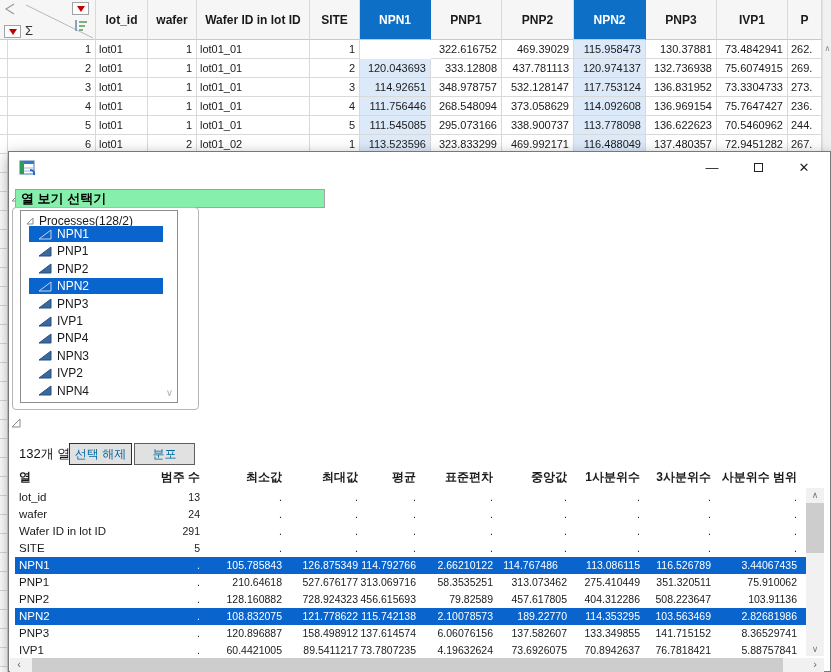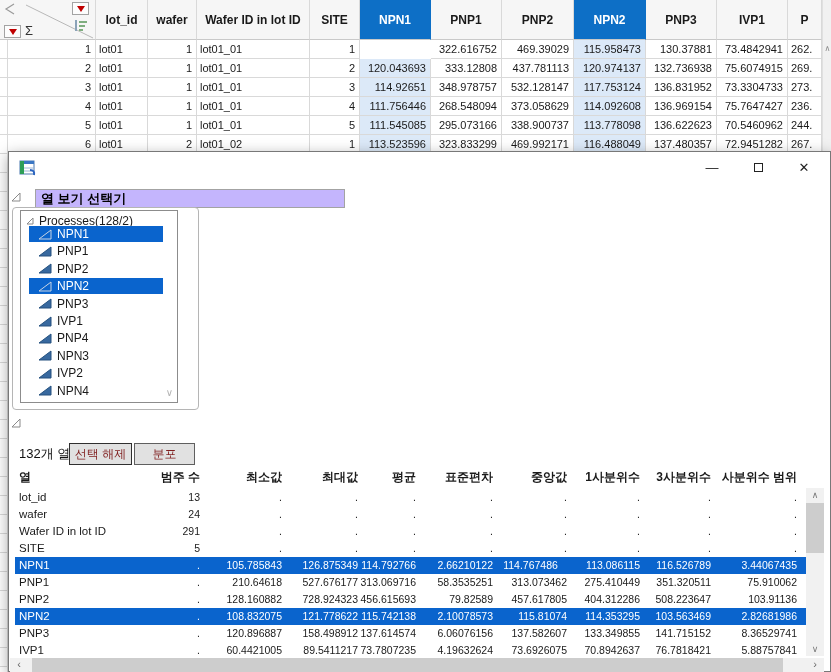--- a/index.html
+++ b/index.html
@@ -37,37 +37,37 @@
   #dialog{position:absolute;left:8px;top:151px;width:823px;height:521px;background:#ffffff;
           border:1px solid #787878;box-shadow:0 4px 14px rgba(0,0,0,.35);}
   #titlebar{position:absolute;left:0;top:0;width:100%;height:33px;background:#ffffff;}
   #app-icon{position:absolute;left:10px;top:8px;width:18px;height:16px;}
   #dlg-title{position:absolute;left:34px;top:8px;font-size:12px;color:#111;white-space:nowrap;}
   .winbtn{position:absolute;top:2px;width:38px;height:27px;display:flex;align-items:center;justify-content:center;
           font-size:13px;color:#222;}
   #btn-min{left:684px;} #btn-max{left:730px;} #btn-close{left:776px;}
   .maxbox{width:9px;height:9px;border:1px solid #222;}
 
-  .panel-hdr{position:absolute;background:#c4b5fd;border:1px solid #a3a3a3;
-             font-size:13px;font-weight:bold;display:flex;align-items:center;color:#000;margin-left:20px;}
+  .panel-hdr{position:absolute;background:#86efac;border:1px solid #a3a3a3;
+             font-size:13px;font-weight:bold;display:flex;align-items:center;color:#000;}
   .disc-tri{position:absolute;width:12px;height:12px;}
 
   
   #tree-outer{position:absolute;left:3px;top:55px;width:187px;height:203px;border:1px solid #b5b5b5;border-radius:4px;}
   #tree-box{position:absolute;left:11px;top:58px;width:158px;height:193px;border:1px solid #8c8c8c;background:#fff;overflow:hidden;}
   .tree-root{position:absolute;left:0;top:1px;height:17px;display:flex;align-items:center;font-size:12px;}
   .tree-item{position:absolute;left:8px;width:134px;height:16px;display:flex;align-items:center;font-size:12px;}
   .tree-item.sel{background:#0a64cd;color:#ffffff;}
   .tri-icon{margin-left:9px;margin-right:5px;flex:0 0 auto;}
   #tree-chev{position:absolute;right:4px;bottom:4px;font-size:10px;color:#b4b4b4;}
 
   
   #count-label{position:absolute;left:10px;top:293px;font-size:13px;color:#111;}
   .dlg-btn{position:absolute;top:291px;height:22px;background:#e1e1e1;border:1px solid #5f5f5f;
-           font-size:12px;display:flex;align-items:center;justify-content:center;color:#7f1d1d;}
+           font-size:12px;display:flex;align-items:center;justify-content:center;color:#0369a1;}
   #btn-deselect{left:60px;width:63px;border:1px solid #2f2f2f;}
   #btn-dist{left:125px;width:61px;}
 
   #stats{position:absolute;left:6px;top:315px;width:791px;}
   .st-row{position:absolute;left:0;width:791px;height:17px;display:flex;}
   .st-row.hdr{height:20px;font-weight:bold;}
   .st-row.sel{background:#0a64cd;color:#ffffff;}
   .st-cell{font-size:10.5px;line-height:17px;white-space:nowrap;overflow:hidden;}
   .st-row.hdr .st-cell{font-size:12px;line-height:20px;}
   .st-name{font-size:11.5px;}
@@ -423,21 +423,21 @@
           <div class="st-cell st-r" style="width: 71px;">508.223647</div>
           <div class="st-cell st-r" style="width: 86px;">103.91136</div>
         </div>
         <div class="st-row sel" style="top: 141px;">
           <div class="st-cell st-name st-l" style="width: 120px;">NPN2</div>
           <div class="st-cell st-r" style="width: 66px;">.</div>
           <div class="st-cell st-r" style="width: 82px;">108.832075</div>
           <div class="st-cell st-r" style="width: 76px;">121.778622</div>
           <div class="st-cell st-r" style="width: 58px;">115.742138</div>
           <div class="st-cell st-r" style="width: 77px;">2.10078573</div>
-          <div class="st-cell st-r" style="width: 74px;">115.81074</div>
+          <div class="st-cell st-r" style="width: 74px;">189.22770</div>
           <div class="st-cell st-r" style="width: 73px;">114.353295</div>
           <div class="st-cell st-r" style="width: 71px;">103.563469</div>
           <div class="st-cell st-r" style="width: 86px;">2.82681986</div>
         </div>
         <div class="st-row" style="top: 158px;">
           <div class="st-cell st-name st-l" style="width: 120px;">PNP3</div>
           <div class="st-cell st-r" style="width: 66px;">.</div>
           <div class="st-cell st-r" style="width: 82px;">120.896887</div>
           <div class="st-cell st-r" style="width: 76px;">158.498912</div>
           <div class="st-cell st-r" style="width: 58px;">137.614574</div>

